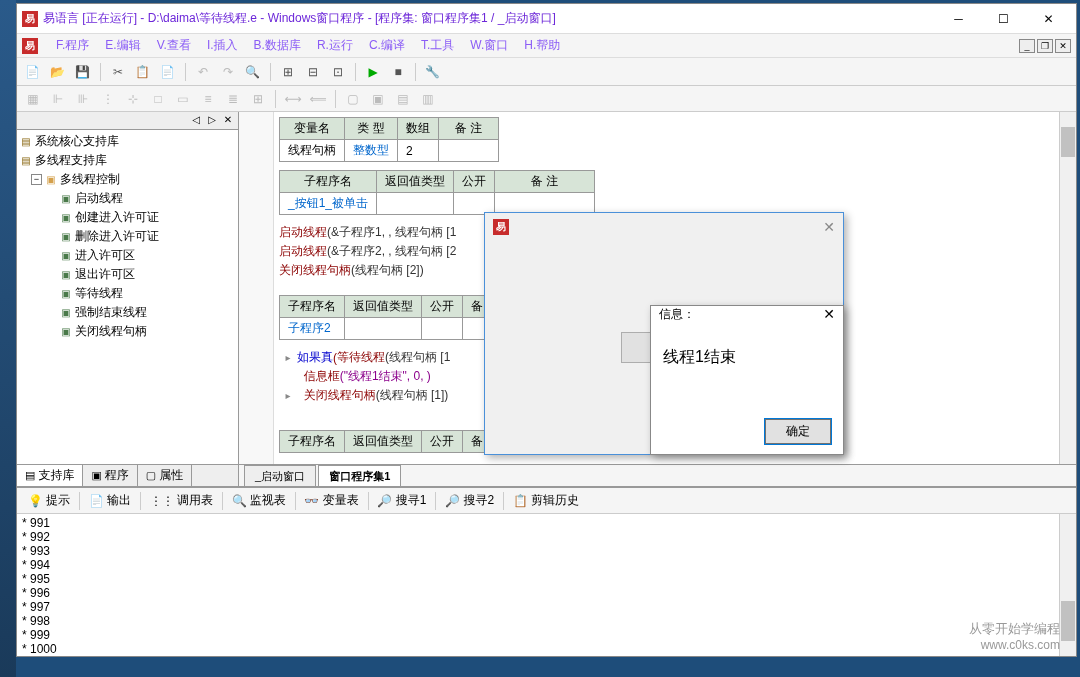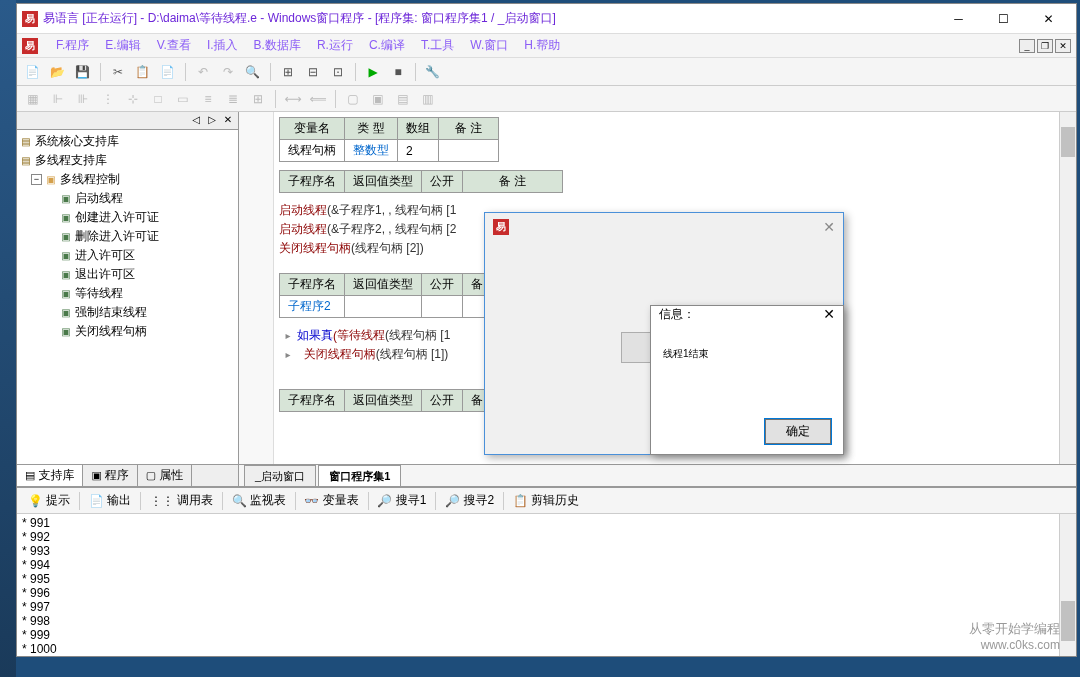--- a/index.html
+++ b/index.html
@@ -77,21 +77,21 @@
 .dialog1 { position:absolute; left:484px; top:212px; width:360px; height:243px; background:#f0f0f0; border:1px solid #4a90d9; box-shadow:3px 3px 8px rgba(0,0,0,0.3); z-index:10; }
 .dialog1 .d-title { height:28px; display:flex; align-items:center; padding:0 8px; }
 .dialog1 .d-icon { width:16px; height:16px; background:#c72c2c; margin-right:5px; color:#fff; display:flex; align-items:center;justify-content:center;font-size:10px;font-weight:bold; }
 .dialog1 .d-close { margin-left:auto; cursor:pointer; color:#888; font-size:14px; }
 .dialog1 .d-body { display:flex; align-items:center; justify-content:center; height:calc(100% - 28px); }
 .dialog1 button { padding:6px 30px; cursor:pointer; background:#e1e1e1; border:1px solid #adadad; }
 
 .dialog2 { position:absolute; left:650px; top:305px; width:194px; height:150px; background:#fff; border:1px solid #888; box-shadow:3px 3px 8px rgba(0,0,0,0.3); z-index:20; }
 .dialog2 .d-title { height:26px; display:flex; align-items:flex-start; padding:0 8px; font-size:12px; }
 .dialog2 .d-close { margin-left:auto; cursor:pointer; font-size:14px; }
-.dialog2 .d-msg { padding:15px 12px; font-size:10px; }
+.dialog2 .d-msg { padding:15px 12px; font-size:16px; }
 .dialog2 .d-btns { position:absolute; bottom:10px; right:12px; }
 .dialog2 button { padding:3px 20px; cursor:pointer; background:#e1e1e1; border:1px solid #707070; box-shadow:0 0 0 1px #0078d7; }
 
 .watermark { position:absolute; right:20px; bottom:25px; text-align:right; color:#999; font-size:14px; z-index:5; }
 .watermark div:first-child { font-size:13px; }
 </style>
 </head>
 <body>
 
 <div class="desktop-strip"></div>
@@ -263,20 +263,26 @@
           </table>
 
         <table class="ctable">
           <tbody>
               <tr>
                 <th>子程序名</th>
                 <th>返回值类型</th>
                 <th>公开</th>
                 <th style="min-width:100px">备 注</th>
               </tr>
+          <tr>
+                <td class="link">_按钮1_被单击</td>
+                <td></td>
+                <td></td>
+                <td></td>
+              </tr>
         </tbody>
           </table>
 
         <div class="code-line">
             <span class="func">启动线程</span> 
             <span class="paren">(&amp;子程序1, ,  线程句柄 [1</span>
           </div>
         <div class="code-line">
             <span class="func">启动线程</span> 
             <span class="paren">(&amp;子程序2, ,  线程句柄 [2</span>
@@ -299,20 +305,21 @@
           <tr>
                 <td class="link">子程序2</td>
                 <td></td>
                 <td></td>
                 <td></td>
               </tr>
         </tbody>
           </table>
 
         <div class="code-line"><span class="arrow-marker">▸</span><span class="kw">如果真</span> (<span class="func">等待线程</span> <span class="paren">(线程句柄 [1</span></div>
+        <div class="code-line"><span class="arrow-marker"></span>&nbsp;&nbsp;<span class="func">信息框</span> <span class="str">("线程1结束",  0, )</span></div>
         <div class="code-line"><span class="arrow-marker">▸</span>&nbsp;&nbsp;<span class="func">关闭线程句柄</span> <span class="paren">(线程句柄 [1])</span></div>
 
         <div style="height:25px"></div>
 
         <table class="ctable">
           <tbody>
               <tr>
                 <th>子程序名</th>
                 <th>返回值类型</th>
                 <th>公开</th>

